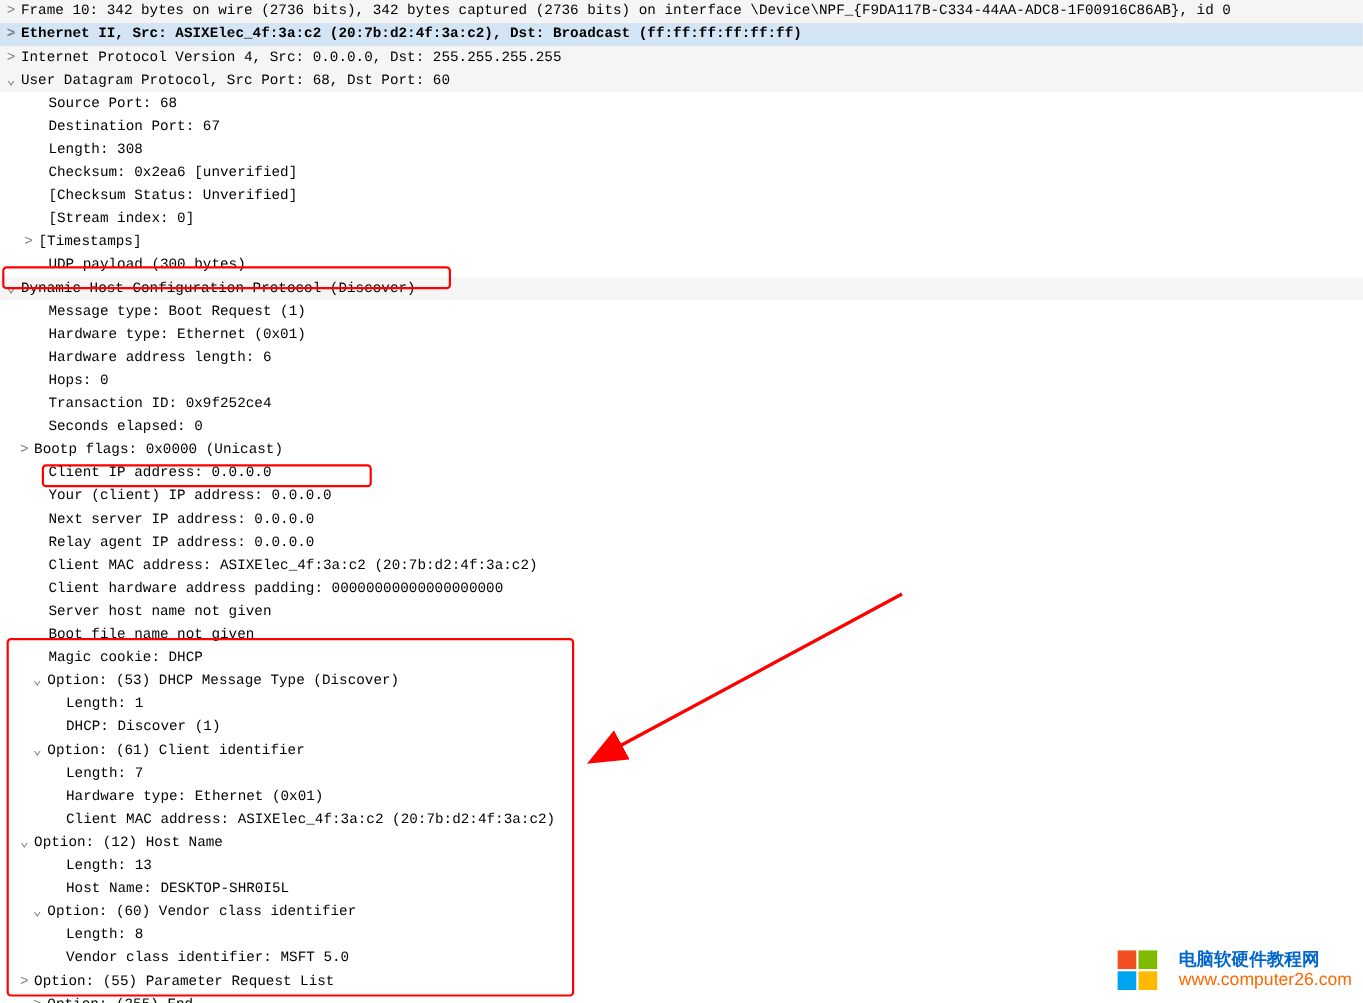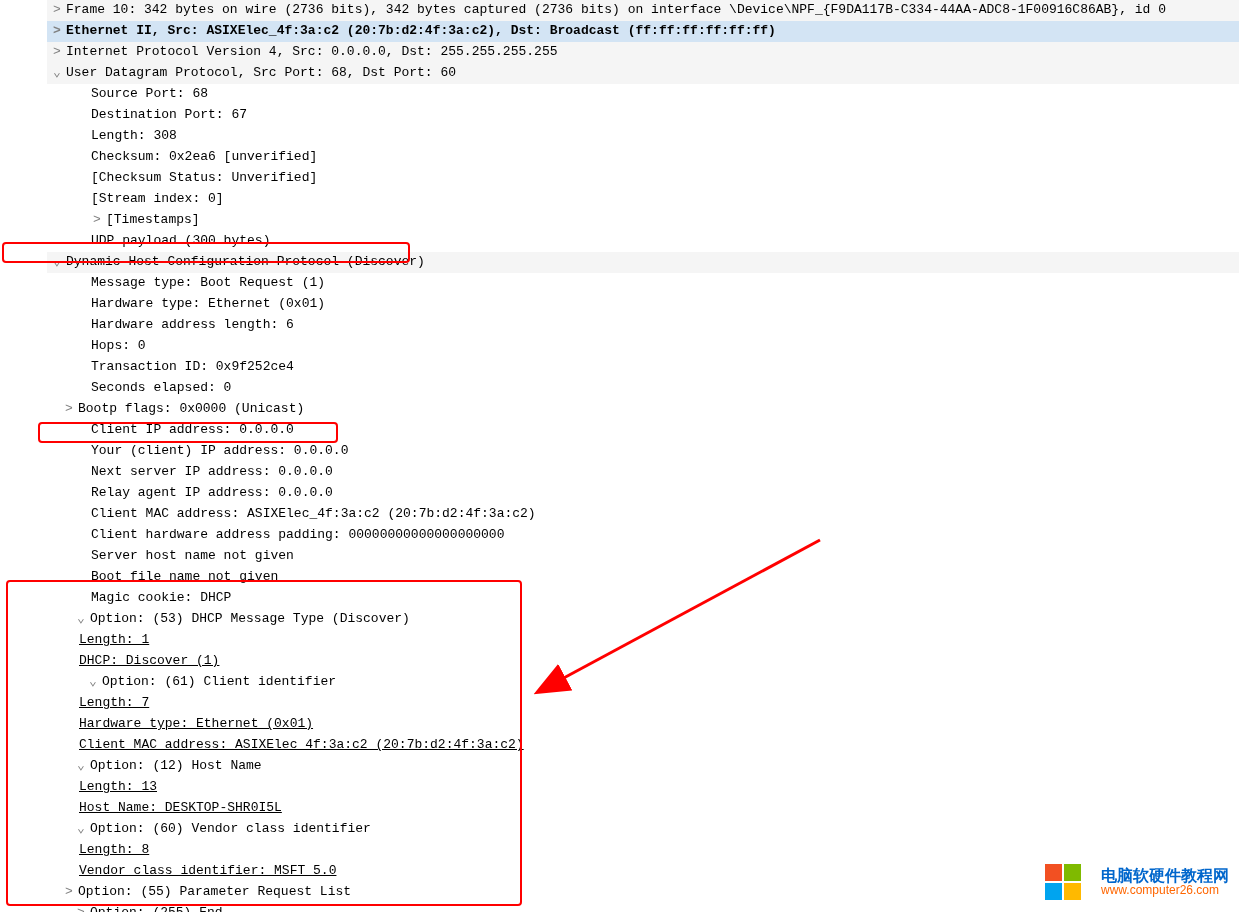--- a/index.html
+++ b/index.html
@@ -11,27 +11,26 @@
       line-height: 20px;
       position: relative;
       width: 1239px;
       height: 912px;
       overflow: hidden;
     }
     .tree-row {
       white-space: pre;
       padding-left: 4px;
       border-bottom: 1px solid transparent;
-      margin-left: 47px;
     }
     .lvl0 { background: #f5f5f5; }
     .lvl0.selected { background: #d3e4f4; font-weight: bold; }
     .indent0 { padding-left: 4px; }
     .indent1 { padding-left: 44px; }
-    .indent2 { padding-left: 32px; text-decoration: underline; }
+    .indent2 { padding-left: 60px; }
     .expander {
       display: inline-block;
       width: 12px;
       text-align: center;
       color: #808080;
       cursor: pointer;
       user-select: none;
       margin-right: 3px;
     }
     .redbox1 {
@@ -86,40 +85,40 @@
       grid-template-rows: 1fr 1fr;
       gap: 2px;
     }
     .watermark-logo div { width: 100%; height: 100%; }
     .wm-red { background: #f25022; }
     .wm-green { background: #7fba00; }
     .wm-blue { background: #00a4ef; }
     .wm-yellow { background: #ffb900; }
     .watermark-text { display: flex; flex-direction: column; line-height: 1.1; }
     .wm-title { font-family: 'Microsoft YaHei', sans-serif; font-size: 16px; font-weight: bold; color: #0066cc; }
-    .wm-url { font-family: Arial, sans-serif; font-size: 12px; color: #ff6600; }
+    .wm-url { font-family: Arial, sans-serif; font-size: 16px; color: #ff6600; }
   </style>
 </head>
 <body>
 
 <div class="tree-row lvl0 indent0"><span class="expander">&gt;</span><span>Frame 10: 342 bytes on wire (2736 bits), 342 bytes captured (2736 bits) on interface \Device\NPF_{F9DA117B-C334-44AA-ADC8-1F00916C86AB}, id 0</span></div>
 
 <div class="tree-row lvl0 selected indent0"><span class="expander">&gt;</span><span>Ethernet II, Src: ASIXElec_4f:3a:c2 (20:7b:d2:4f:3a:c2), Dst: Broadcast (ff:ff:ff:ff:ff:ff)</span></div>
 
 <div class="tree-row lvl0 indent0"><span class="expander">&gt;</span><span>Internet Protocol Version 4, Src: 0.0.0.0, Dst: 255.255.255.255</span></div>
 
 <div class="tree-row lvl0 indent0"><span class="expander">⌄</span><span>User Datagram Protocol, Src Port: 68, Dst Port: 60</span></div>
 
 <div class="tree-row indent1"><span>Source Port: 68</span></div>
 <div class="tree-row indent1"><span>Destination Port: 67</span></div>
 <div class="tree-row indent1"><span>Length: 308</span></div>
 <div class="tree-row indent1"><span>Checksum: 0x2ea6 [unverified]</span></div>
 <div class="tree-row indent1"><span>[Checksum Status: Unverified]</span></div>
 <div class="tree-row indent1"><span>[Stream index: 0]</span></div>
-<div class="tree-row" style="padding-left:44px"><span class="expander">&gt;</span><span>[Timestamps]</span></div>
+<div class="tree-row" style="padding-left:20px"><span class="expander">&gt;</span><span>[Timestamps]</span></div>
 <div class="tree-row indent1"><span>UDP payload (300 bytes)</span></div>
 
 <div class="tree-row lvl0 indent0"><span class="expander">⌄</span><span>Dynamic Host Configuration Protocol (Discover)</span></div>
 
 <div class="tree-row indent1"><span>Message type: Boot Request (1)</span></div>
 <div class="tree-row indent1"><span>Hardware type: Ethernet (0x01)</span></div>
 <div class="tree-row indent1"><span>Hardware address length: 6</span></div>
 <div class="tree-row indent1"><span>Hops: 0</span></div>
 <div class="tree-row indent1"><span>Transaction ID: 0x9f252ce4</span></div>
 <div class="tree-row indent1"><span>Seconds elapsed: 0</span></div>
@@ -131,26 +130,26 @@
 <div class="tree-row indent1"><span>Client MAC address: ASIXElec_4f:3a:c2 (20:7b:d2:4f:3a:c2)</span></div>
 <div class="tree-row indent1"><span>Client hardware address padding: 00000000000000000000</span></div>
 <div class="tree-row indent1"><span>Server host name not given</span></div>
 <div class="tree-row indent1"><span>Boot file name not given</span></div>
 <div class="tree-row indent1"><span>Magic cookie: DHCP</span></div>
 
 <div class="tree-row" style="padding-left:28px"><span class="expander">⌄</span><span>Option: (53) DHCP Message Type (Discover)</span></div>
 <div class="tree-row indent2"><span>Length: 1</span></div>
 <div class="tree-row indent2"><span>DHCP: Discover (1)</span></div>
 
-<div class="tree-row" style="padding-left:40px"><span class="expander">⌄</span><span>Option: (61) Client identifier</span></div>
+<div class="tree-row" style="padding-left:28px"><span class="expander">⌄</span><span>Option: (61) Client identifier</span></div>
 <div class="tree-row indent2"><span>Length: 7</span></div>
 <div class="tree-row indent2"><span>Hardware type: Ethernet (0x01)</span></div>
 <div class="tree-row indent2"><span>Client MAC address: ASIXElec_4f:3a:c2 (20:7b:d2:4f:3a:c2)</span></div>
 
-<div class="tree-row" style="padding-left:28px"><span class="expander">⌄</span><span>Option: (12) Host Name</span></div>
+<div class="tree-row" style="padding-left:16px"><span class="expander">⌄</span><span>Option: (12) Host Name</span></div>
 <div class="tree-row indent2"><span>Length: 13</span></div>
 <div class="tree-row indent2"><span>Host Name: DESKTOP-SHR0I5L</span></div>
 
 <div class="tree-row" style="padding-left:28px"><span class="expander">⌄</span><span>Option: (60) Vendor class identifier</span></div>
 <div class="tree-row indent2"><span>Length: 8</span></div>
 <div class="tree-row indent2"><span>Vendor class identifier: MSFT 5.0</span></div>
 
 <div class="tree-row" style="padding-left:16px"><span class="expander">&gt;</span><span>Option: (55) Parameter Request List</span></div>
 
 <div class="tree-row" style="padding-left:28px"><span class="expander">&gt;</span><span>Option: (255) End</span></div>

